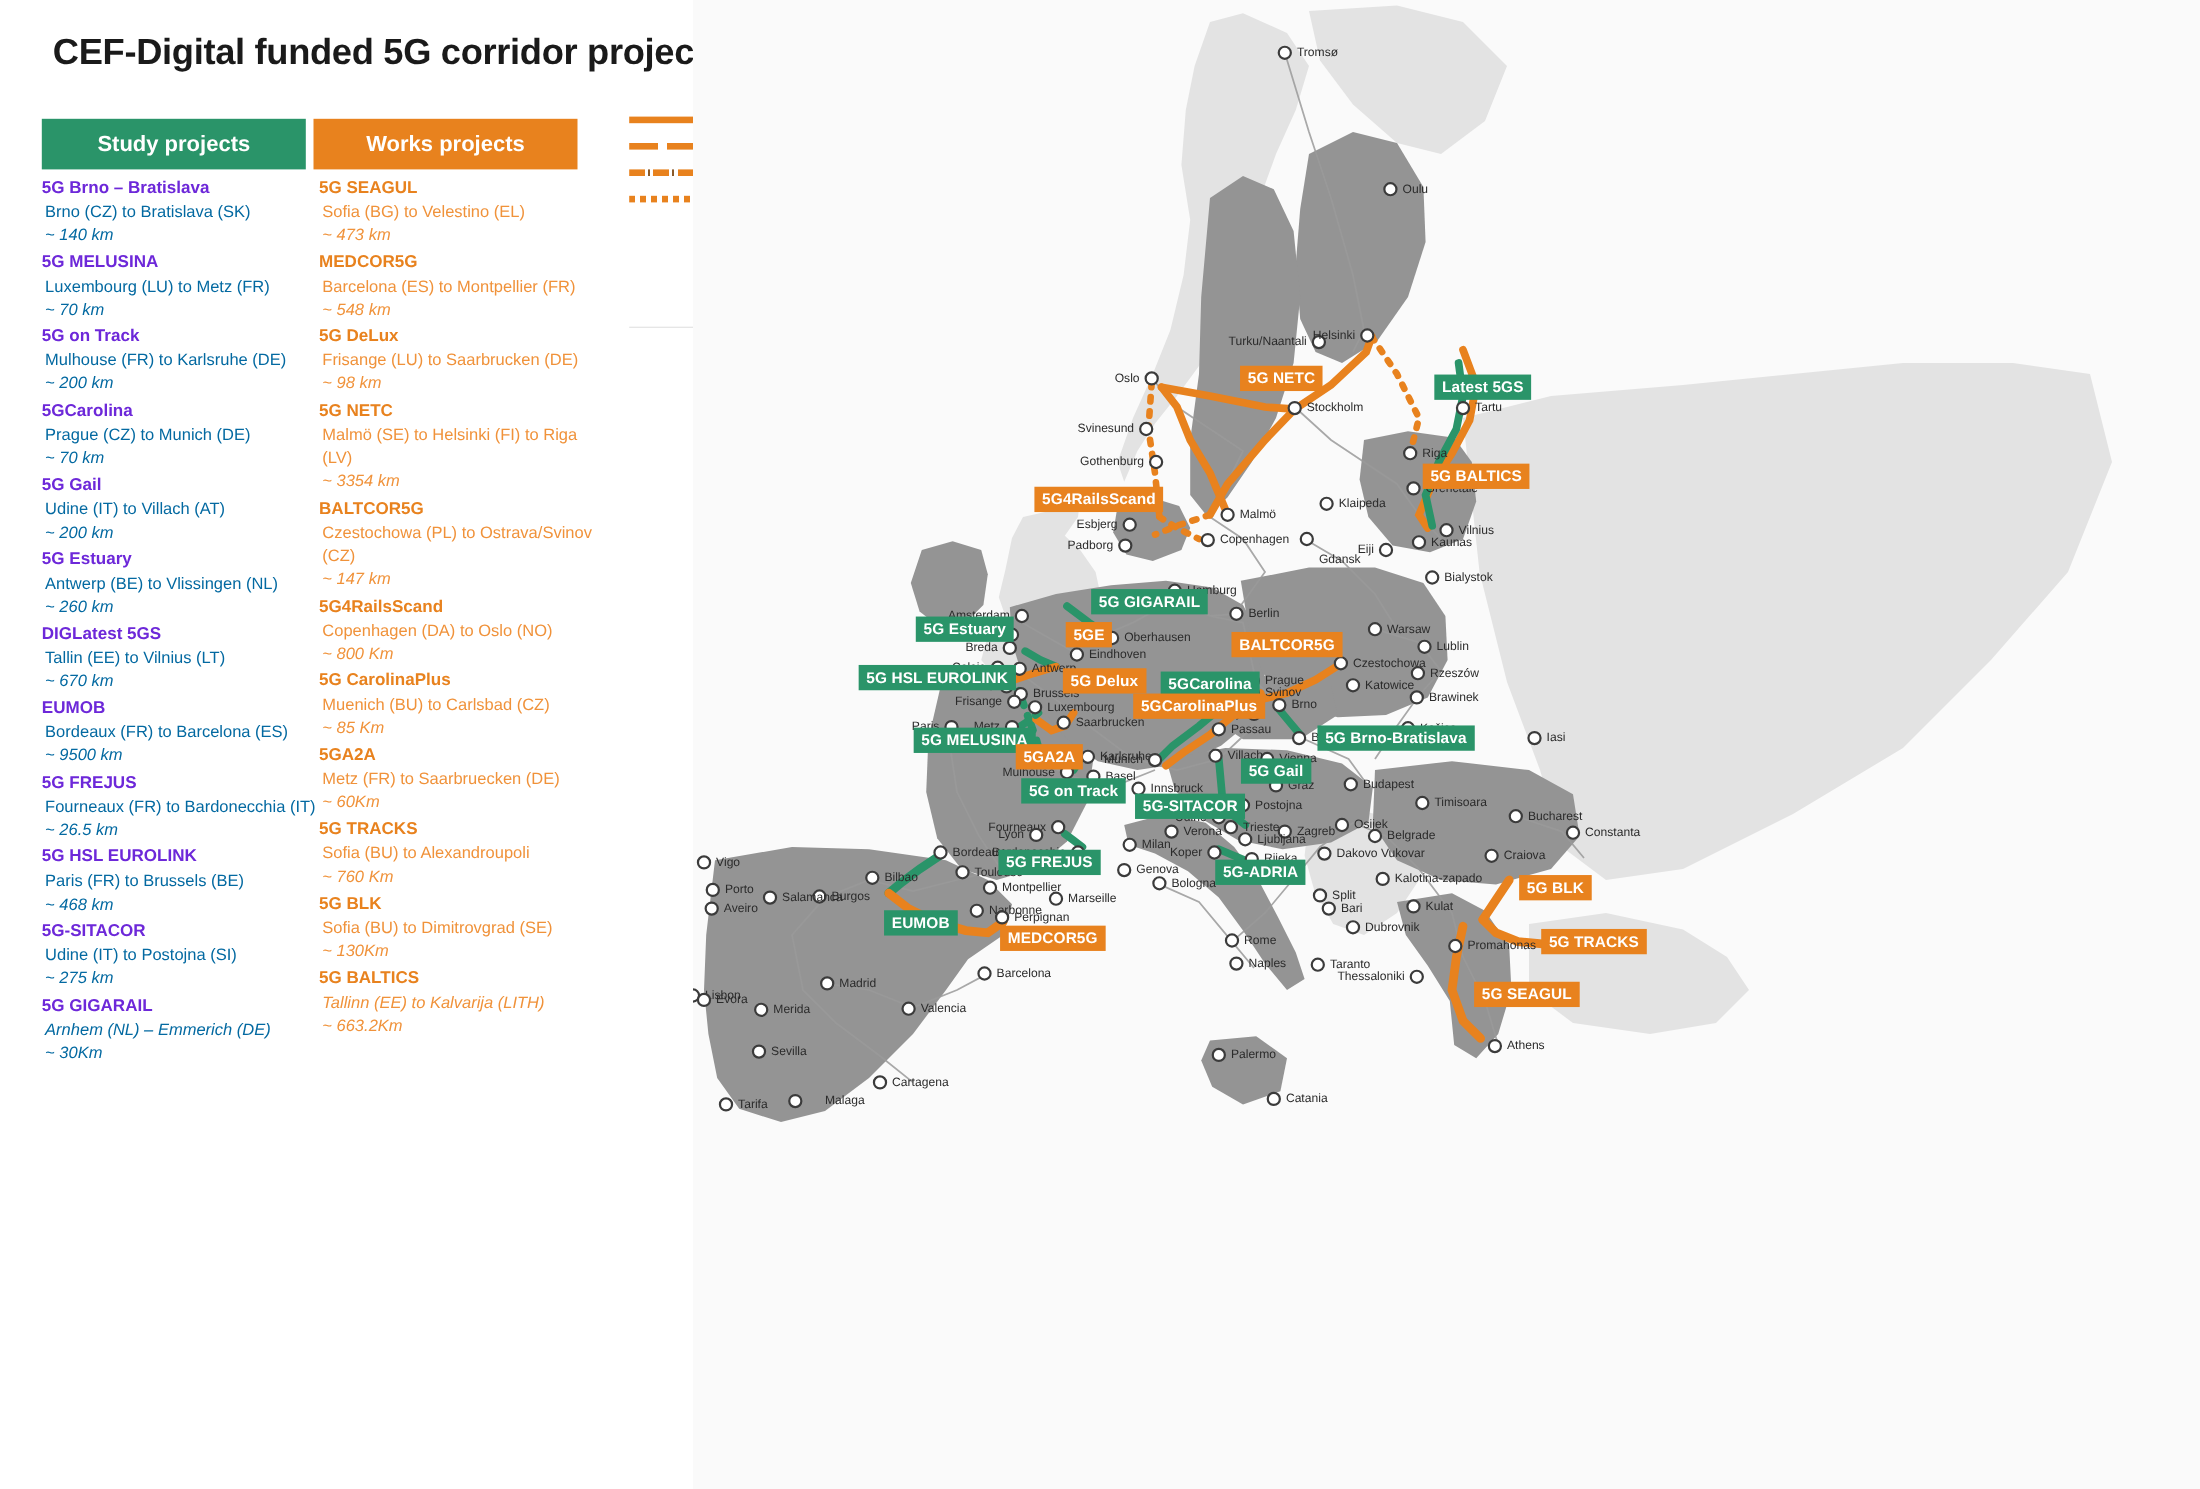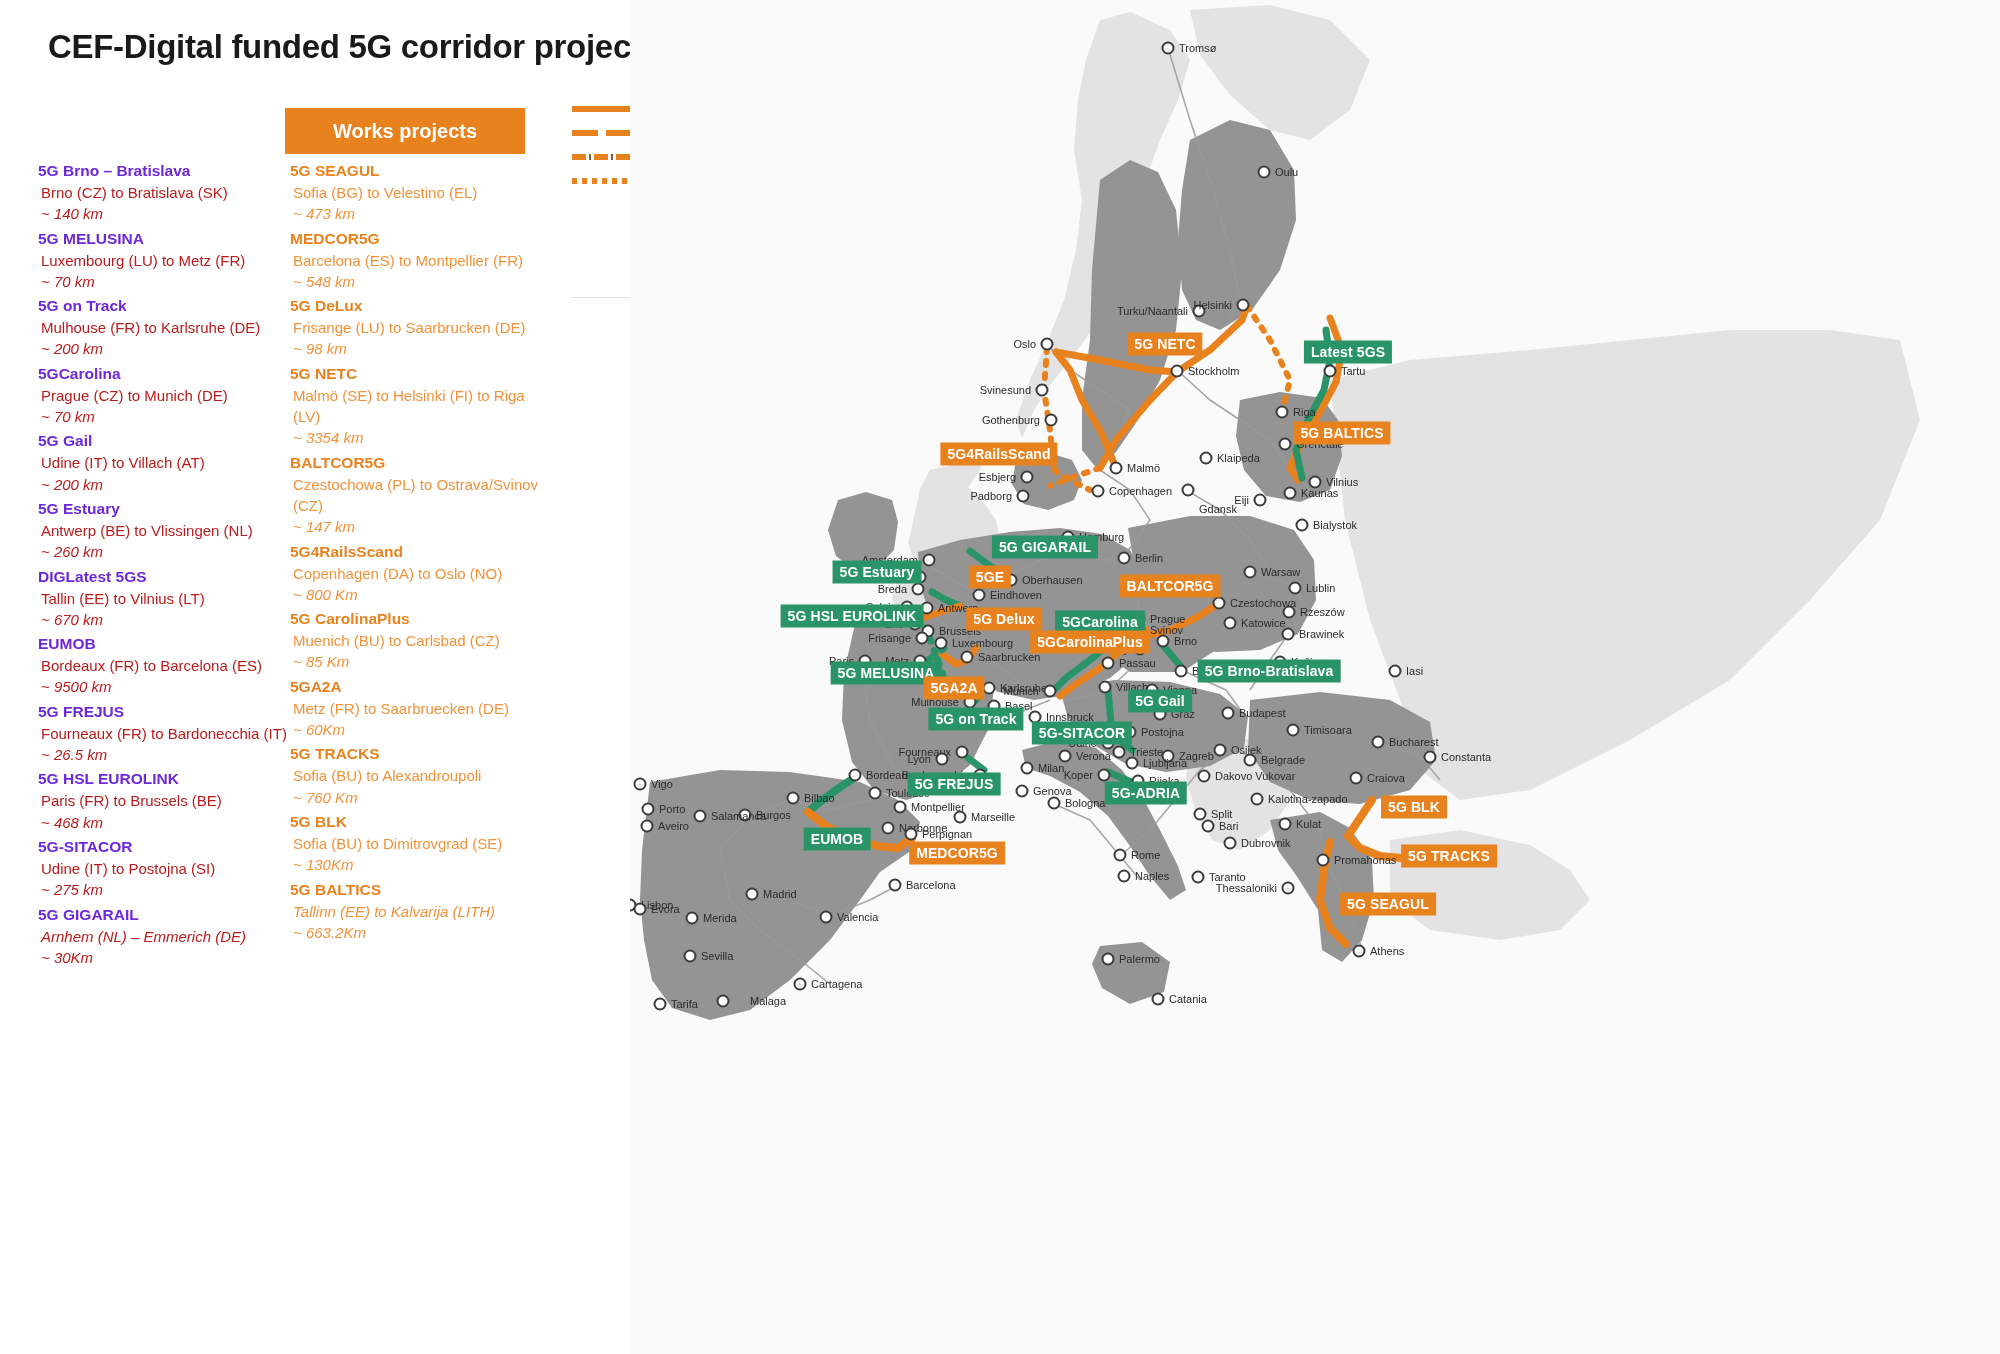--- a/index.html
+++ b/index.html
@@ -47,21 +47,21 @@
   
   .proj-list { position: absolute; width: 260px; }
   #study-list { left: 38px; top: 160px; }
   #works-list { left: 290px; top: 160px; }
 
   .proj { margin-bottom: 3px; }
   .proj-name { font-size: 15.5px; font-weight: bold; line-height: 1.42; }
   .proj-route { font-size: 15px; line-height: 1.42; padding-left: 3px; }
   .proj-dist { font-size: 15px; font-style: italic; line-height: 1.42; padding-left: 3px; }
   .study .proj-name { color: #6d28d9; }
-  .study .proj-route, .study .proj-dist { color: #b91c1c; }
+  .study .proj-route, .study .proj-dist { color: #0369a1; }
   .works .proj-name { color: #E8821E; }
   .works .proj-route, .works .proj-dist { color: #F0923A; }
   .proj.ital .proj-route, .proj.ital .proj-dist { font-style: italic; }
 
   
   .legend { position: absolute; left: 572px; top: 100px; }
   .legend-row { display: flex; align-items: center; height: 18px; margin-bottom: 6px; }
   .swatch { width: 62px; height: 6px; margin-right: 22px; }
   .swatch.o { background: #E8821E; }
   .swatch.g { background: #2a9469; }
@@ -120,20 +120,21 @@
         <span class="eu-star" style="left: 16.5px; top: 18.5px;">★</span>
         <span class="eu-star" style="left: 18.2417px; top: 12px;">★</span>
         <span class="eu-star" style="left: 23px; top: 7.24167px;">★</span>
       </div>
     <div class="eu-text">
       <div>Co-funded by</div>
       <div>the European Union</div>
     </div>
   </div>
 
+  <div class="col-header" id="study-header">Study projects</div>
   <div class="col-header" id="works-header">Works projects</div>
 
   <div class="proj-list study" id="study-list">
       <div class="proj">
         <div class="proj-name">5G Brno – Bratislava</div>
         <div class="proj-route">Brno (CZ) to Bratislava (SK)</div>
         <div class="proj-dist">~ 140 km</div>
       </div>
       <div class="proj">
         <div class="proj-name">5G MELUSINA</div>

